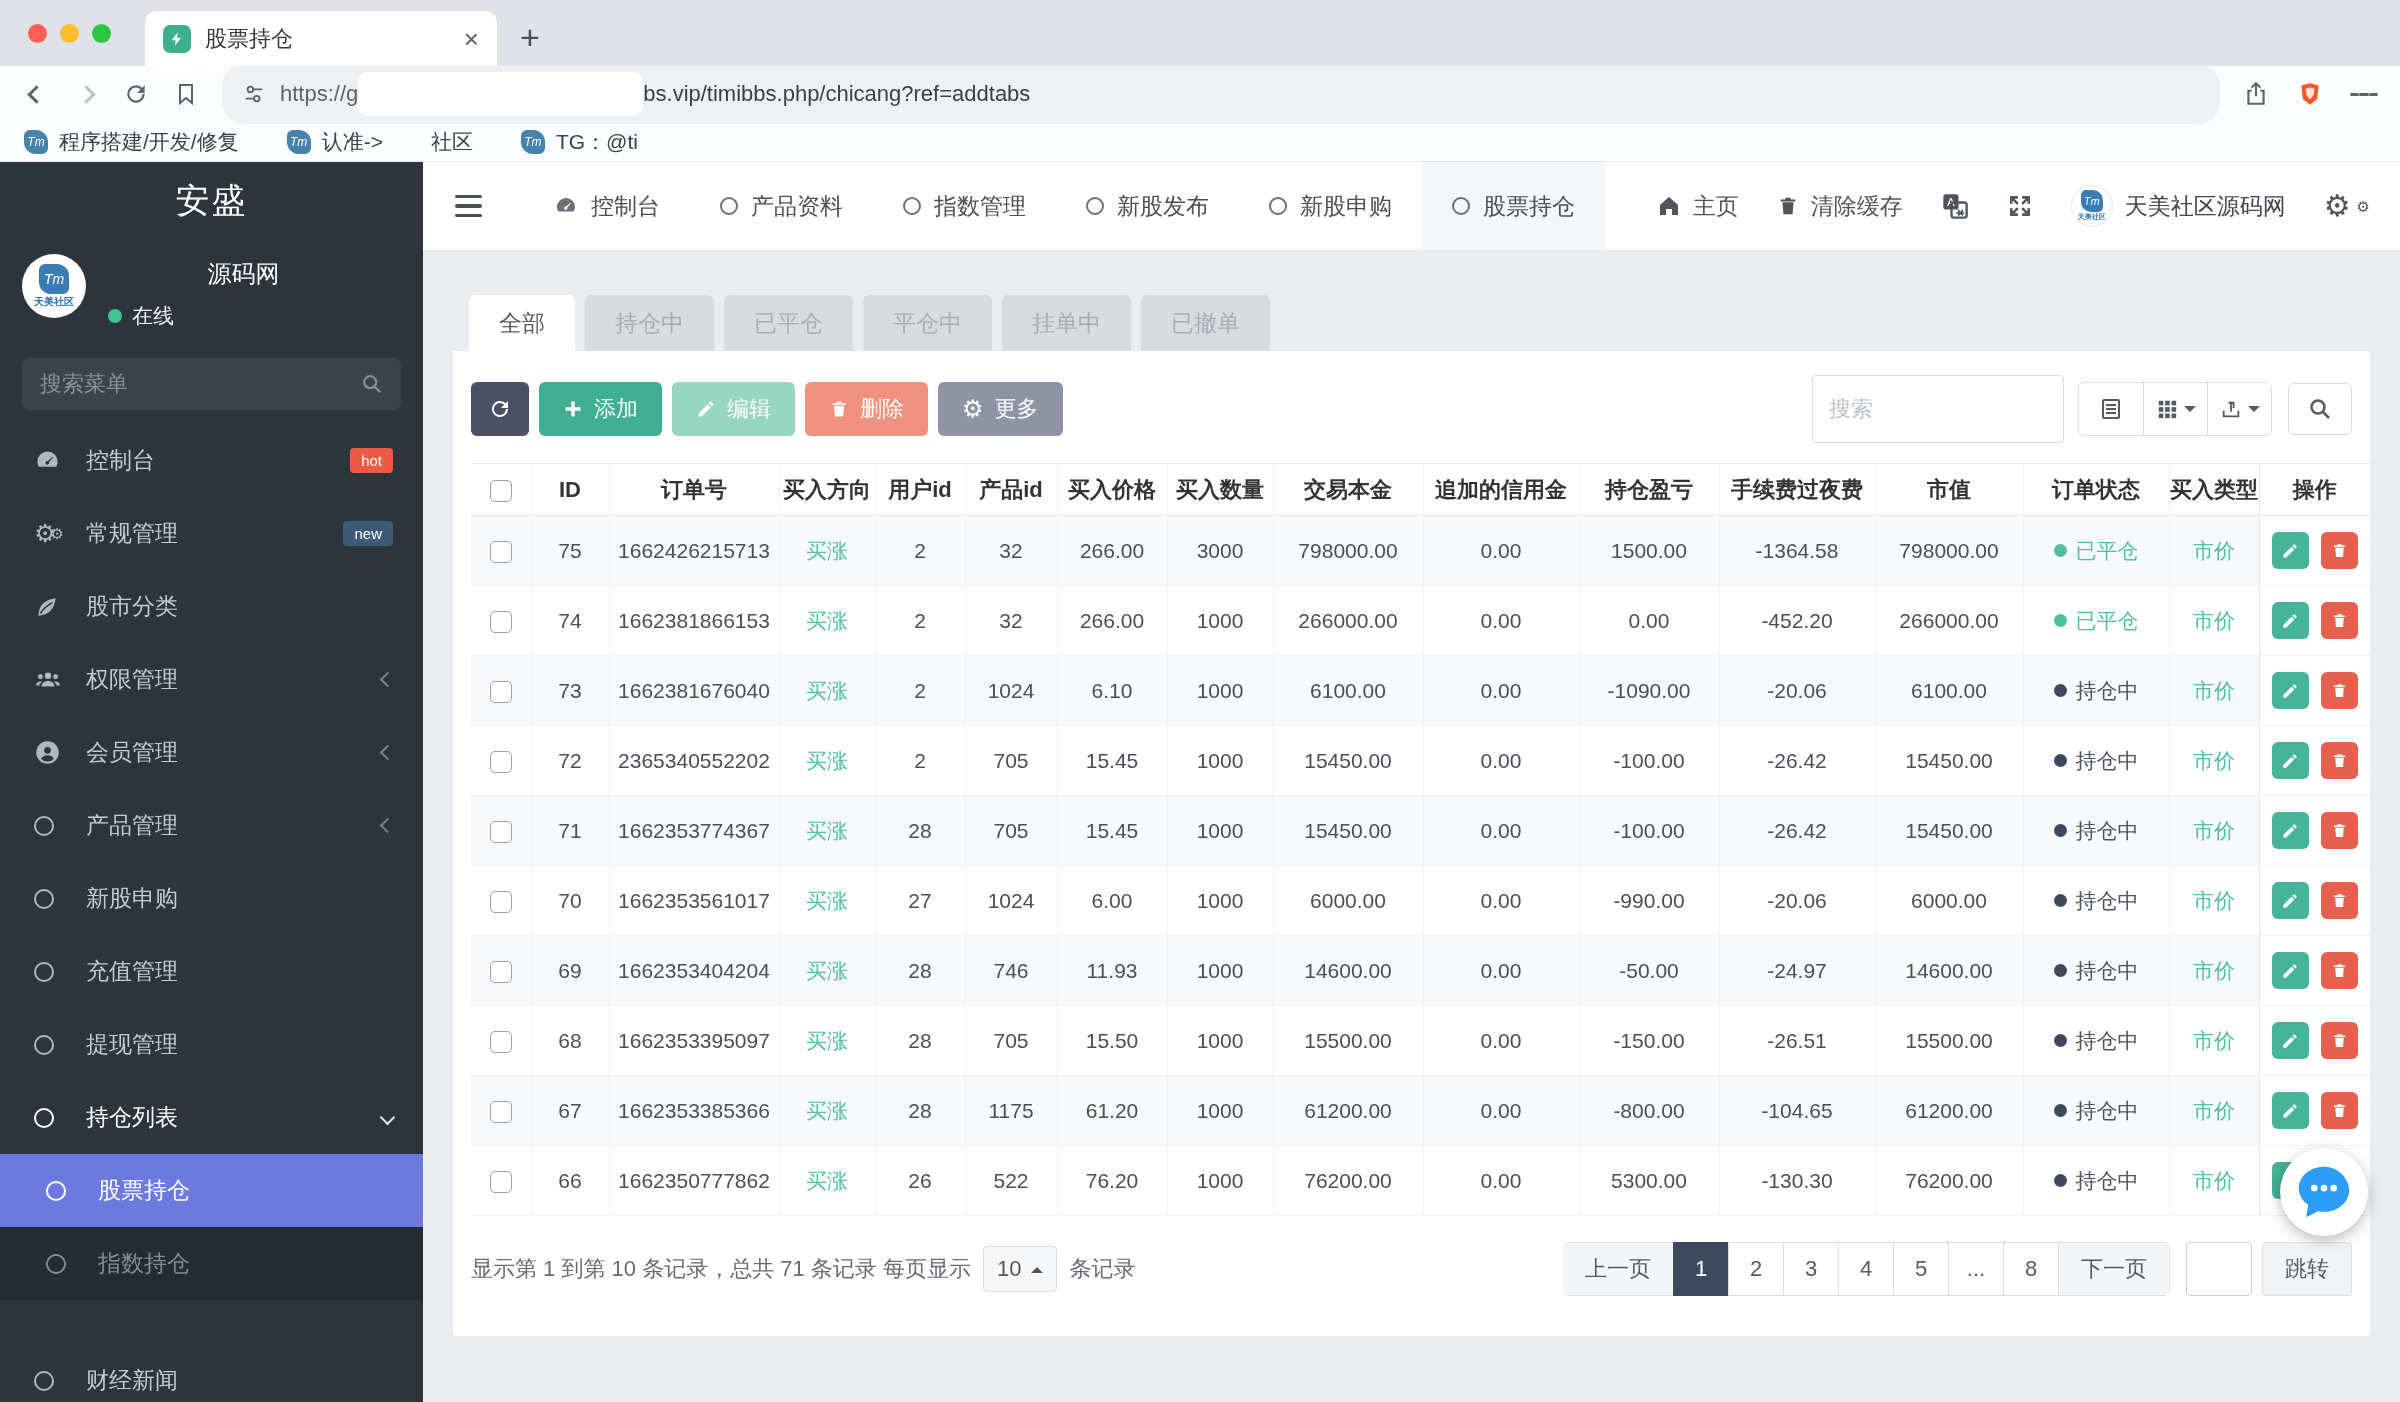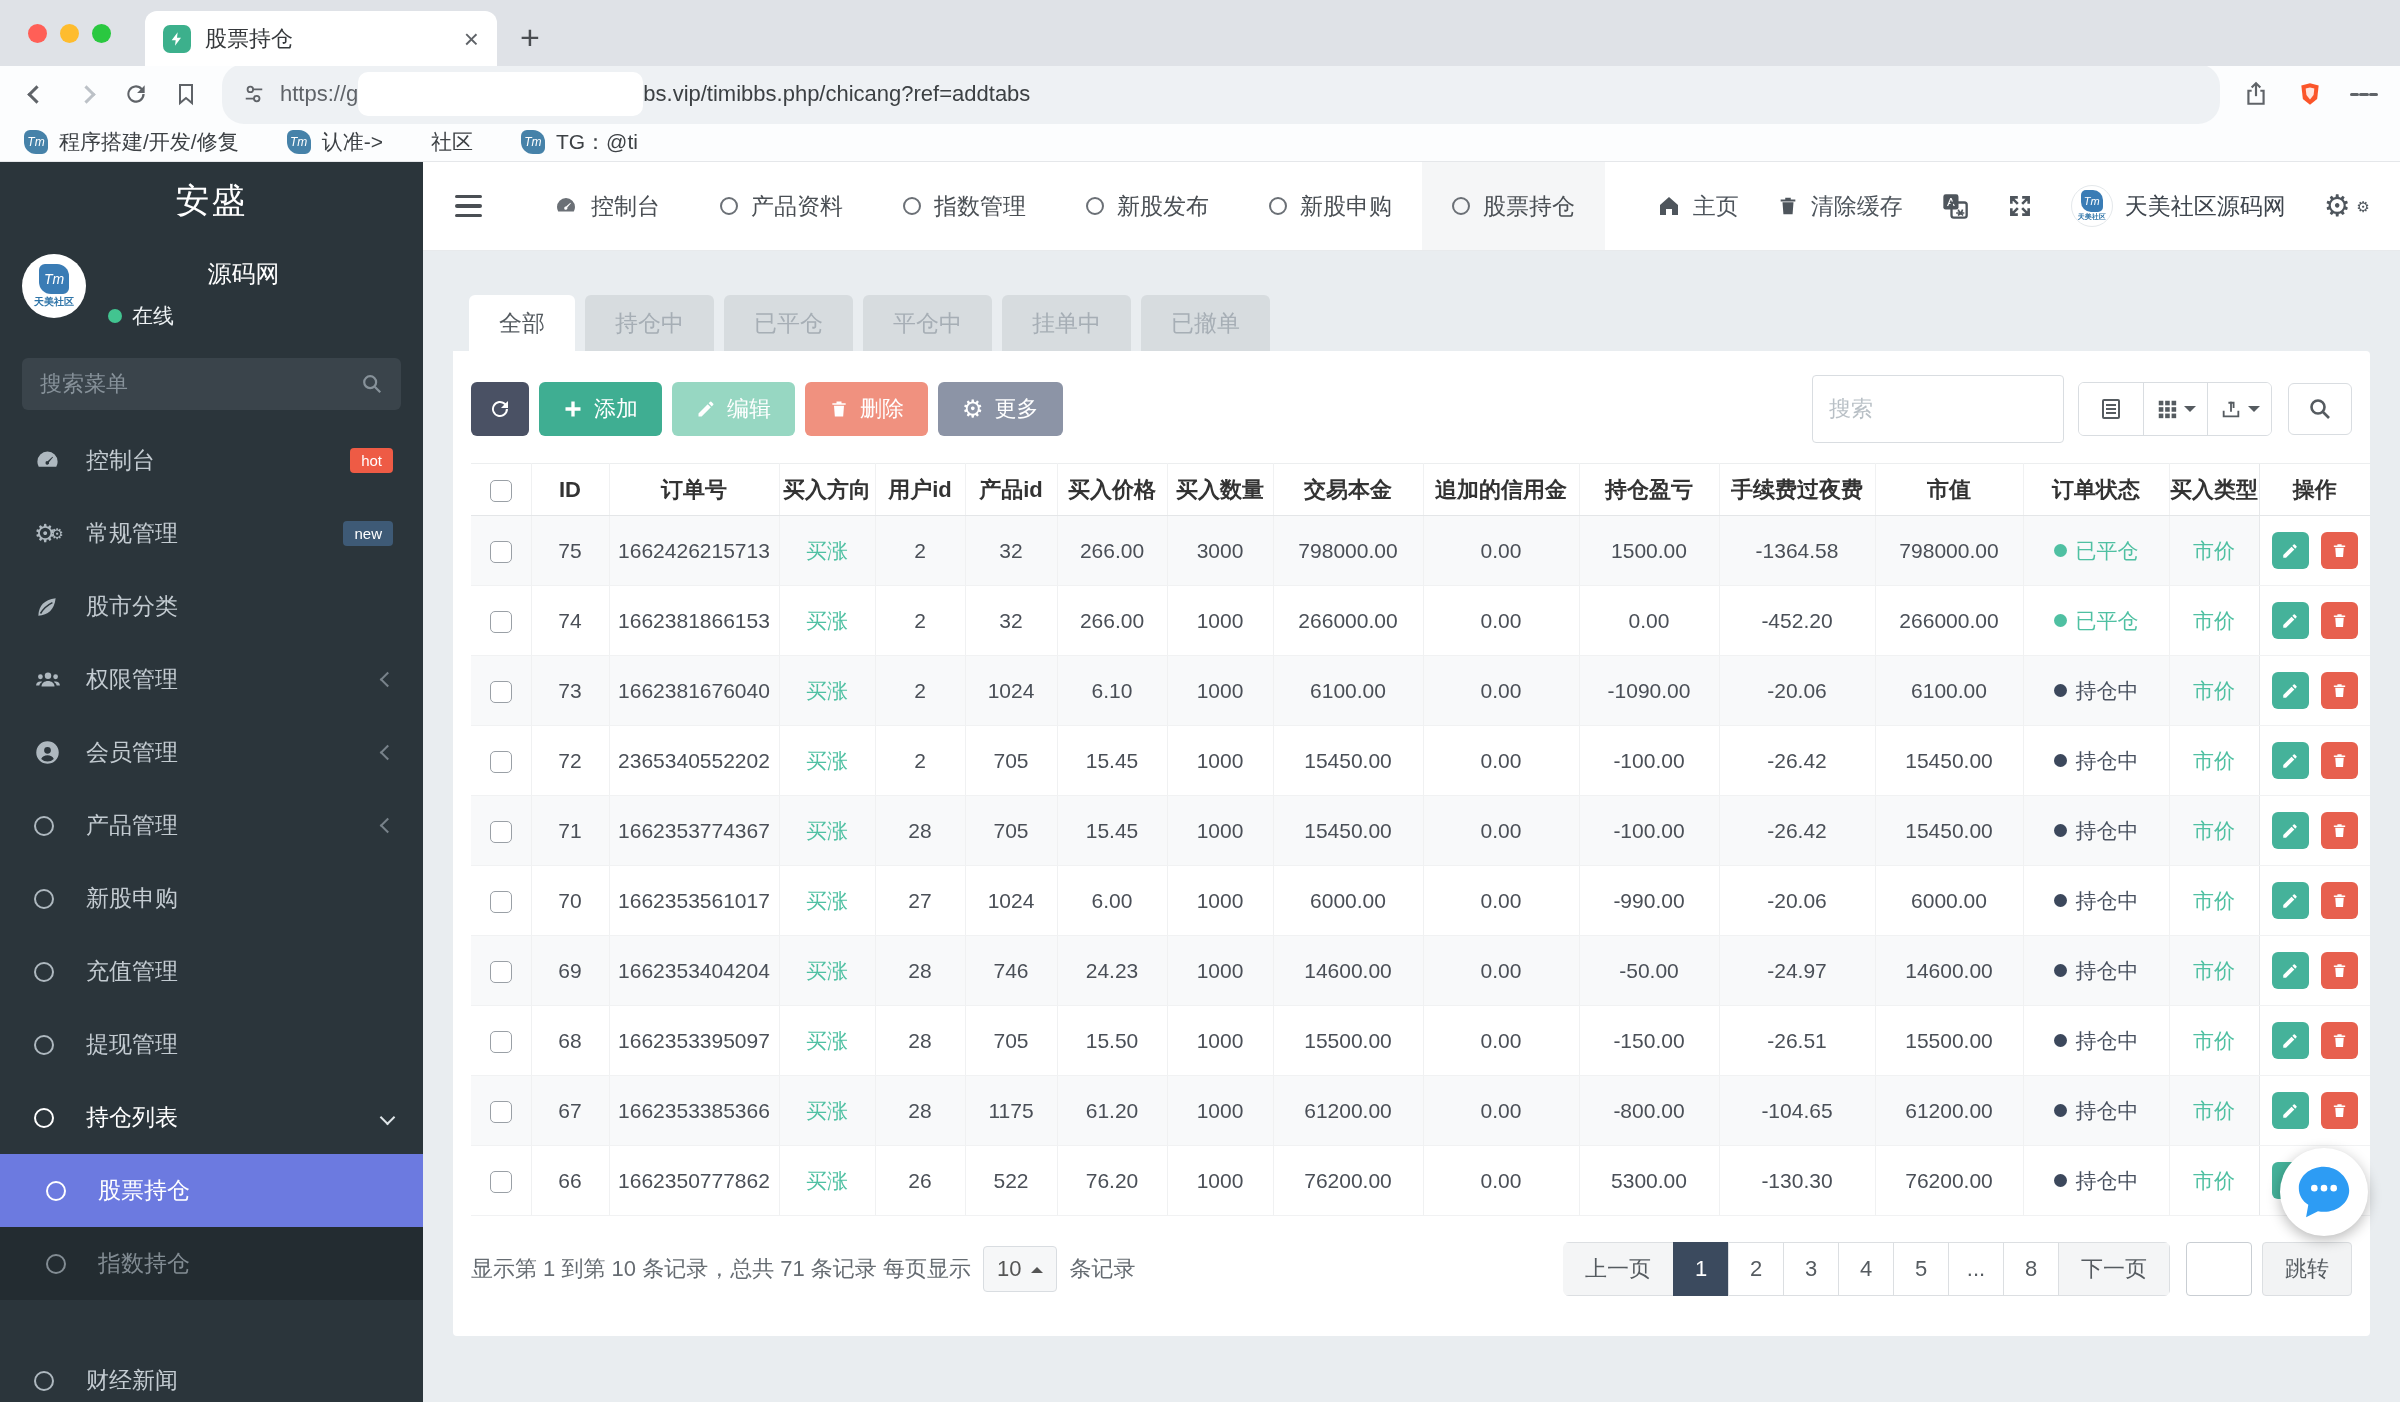--- a/index.html
+++ b/index.html
@@ -765,21 +765,21 @@
                     </button>
                   </td>
                 </tr>
                 <tr>
                   <td class="c-check"><span class="cb"></span></td>
                   <td>69</td>
                   <td>1662353404204</td>
                   <td class="green">买涨</td>
                   <td>28</td>
                   <td>746</td>
-                  <td>24.23</td>
+                  <td>11.93</td>
                   <td>1000</td>
                   <td>14600.00</td>
                   <td>0.00</td>
                   <td>-50.00</td>
                   <td>-24.97</td>
                   <td>14600.00</td>
                   <td>
                     <span class="status holding">
                       <i class="dot"></i>
                       <em>持仓中</em>

